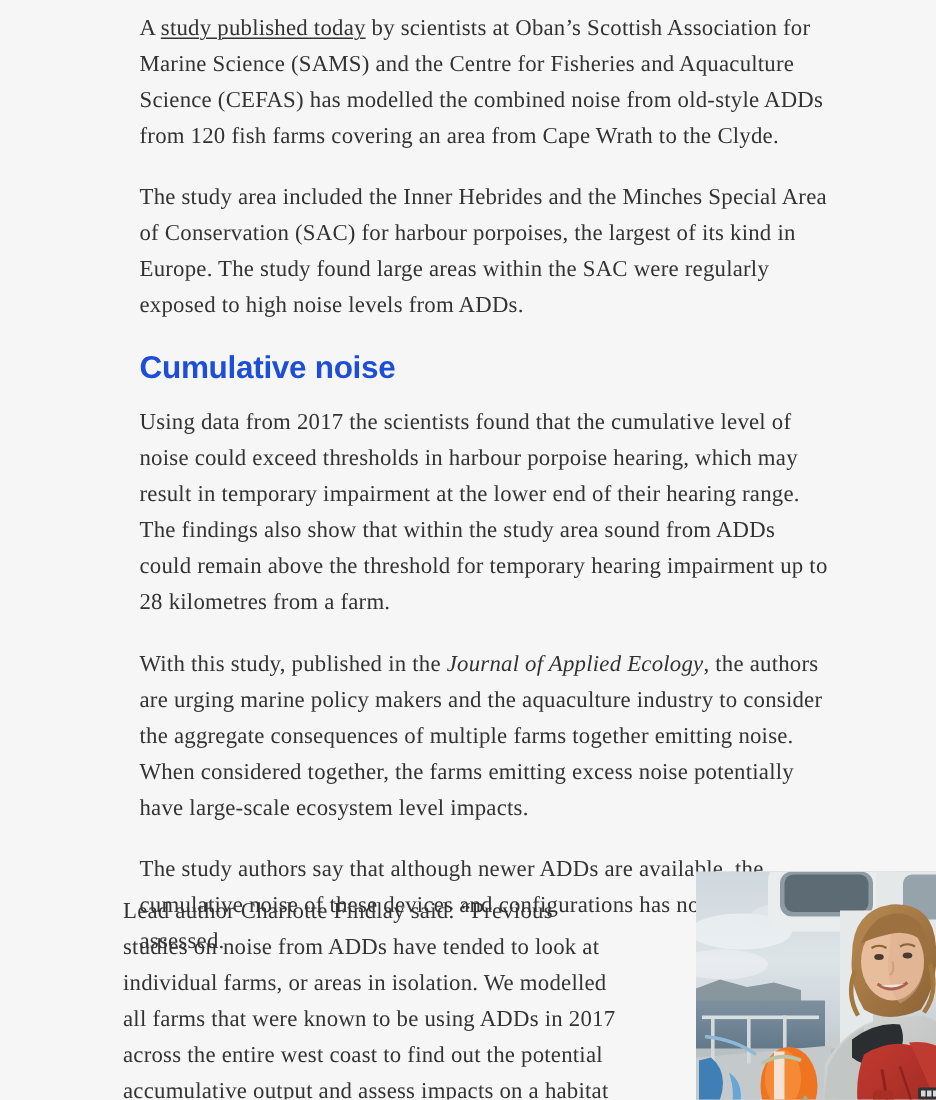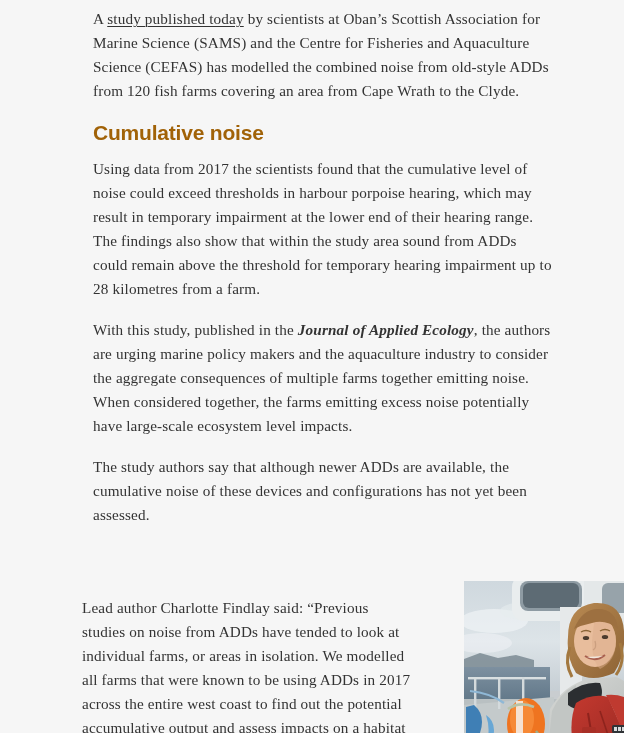--- a/index.html
+++ b/index.html
@@ -49,29 +49,28 @@
 
   a.inline-link {
     color: #333333;
     text-decoration: underline;
     text-underline-offset: 2px;
     text-decoration-thickness: 1px;
   }
 
   em.journal-title {
     font-style: italic;
-    font-weight: bold;
   }
 
   h2.section-heading {
     font-family: "Liberation Sans", "DejaVu Sans", sans-serif;
     font-size: 21px;
     line-height: 26px;
     font-weight: bold;
-    color: #a16207;
+    color: #1d4ed8;
     margin: 16px 0 11px 0;
     letter-spacing: -0.2px;
   }
 
   
   .quote-col {
     position: absolute;
     left: 82px;
     top: 589px;
     width: 330px;
@@ -100,20 +99,21 @@
 </style>
 </head>
 <body>
 
 <div id="article">
 
   <div class="content-col">
 
     <p class="body-text"><span>A </span><a class="inline-link" href="#">study published today</a><span> by scientists at Oban’s Scottish Association for Marine Science (SAMS) and the Centre for Fisheries and Aquaculture Science (CEFAS) has modelled the combined noise from old-style ADDs from 120 fish farms covering an area from Cape Wrath to the Clyde.</span></p>
 
+    <p class="body-text">The study area included the Inner Hebrides and the Minches Special Area of Conservation (SAC) for harbour porpoises, the largest of its kind in Europe. The study found large areas within the SAC were regularly exposed to high noise levels from ADDs.</p>
 
     <h2 class="section-heading">Cumulative noise</h2>
 
     <p class="body-text">Using data from 2017 the scientists found that the cumulative level of noise could exceed thresholds in harbour porpoise hearing, which may result in temporary impairment at the lower end of their hearing range. The findings also show that within the study area sound from ADDs could remain above the threshold for temporary hearing impairment up to 28 kilometres from a farm.</p>
 
     <p class="body-text"><span>With this study, published in the </span><em class="journal-title">Journal of Applied Ecology</em><span>, the authors are urging marine policy makers and the aquaculture industry to consider the aggregate consequences of multiple farms together emitting noise. When considered together, the farms emitting excess noise potentially have large-scale ecosystem level impacts.</span></p>
 
     <p class="body-text">The study authors say that although newer ADDs are available, the cumulative noise of these devices and configurations has not yet been assessed.</p>
 
 

